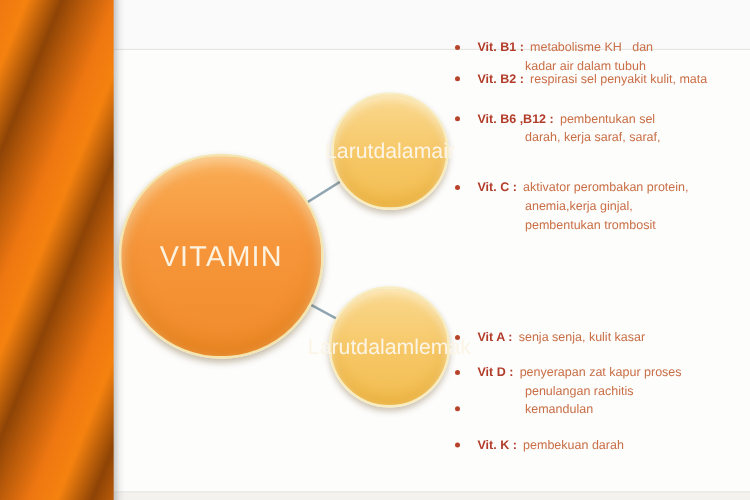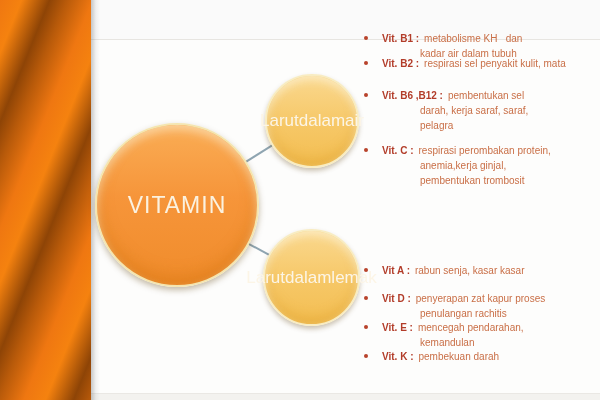--- a/index.html
+++ b/index.html
@@ -76,44 +76,42 @@
 
   <div class="item" style="top:56px">
     <span class="dot"></span>
     <div class="ln"><b class="lbl">Vit. B2 :</b><span>respirasi sel penyakit kulit, mata</span></div>
   </div>
 
   <div class="item" style="top:88px">
     <span class="dot"></span>
     <div class="ln"><b class="lbl">Vit. B6 ,B12 :</b><span>pembentukan sel</span></div>
     <div class="ln cont">darah, kerja saraf, saraf,</div>
-    <div class="ln cont">pelagra</div>
   </div>
 
   <div class="item" style="top:143px">
     <span class="dot"></span>
-    <div class="ln"><b class="lbl">Vit. C :</b><span>respirasi perombakan protein,</span></div>
+    <div class="ln"><b class="lbl">Vit. C :</b><span>aktivator perombakan protein,</span></div>
     <div class="ln cont">anemia,kerja ginjal,</div>
     <div class="ln cont">pembentukan trombosit</div>
   </div>
 
   <div class="item" style="top:263px">
     <span class="dot"></span>
-    <div class="ln"><b class="lbl">Vit A :</b><span>rabun senja, kasar kasar</span></div>
+    <div class="ln"><b class="lbl">Vit A :</b><span>senja senja, kulit kasar</span></div>
   </div>
 
   <div class="item" style="top:291px">
     <span class="dot"></span>
     <div class="ln"><b class="lbl">Vit D :</b><span>penyerapan zat kapur proses</span></div>
     <div class="ln cont">penulangan rachitis</div>
   </div>
 
   <div class="item" style="top:320px">
     <span class="dot"></span>
-    <div class="ln"><b class="lbl">Vit. E :</b><span>mencegah pendarahan,</span></div>
     <div class="ln cont">kemandulan</div>
   </div>
 
   <div class="item" style="top:349px">
     <span class="dot"></span>
     <div class="ln"><b class="lbl">Vit. K :</b><span>pembekuan darah</span></div>
   </div>
 </div>
 
 </body></html>

